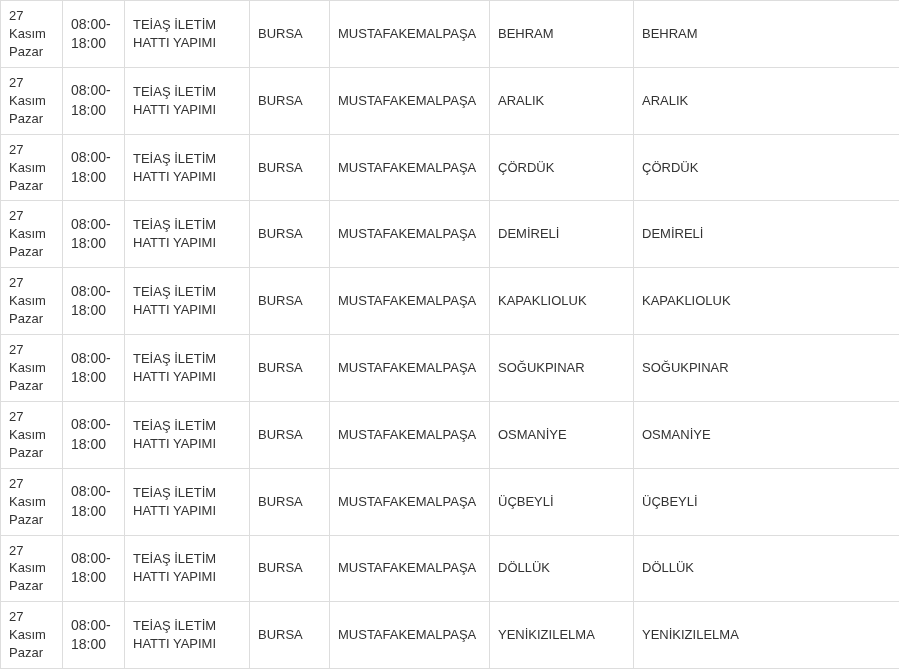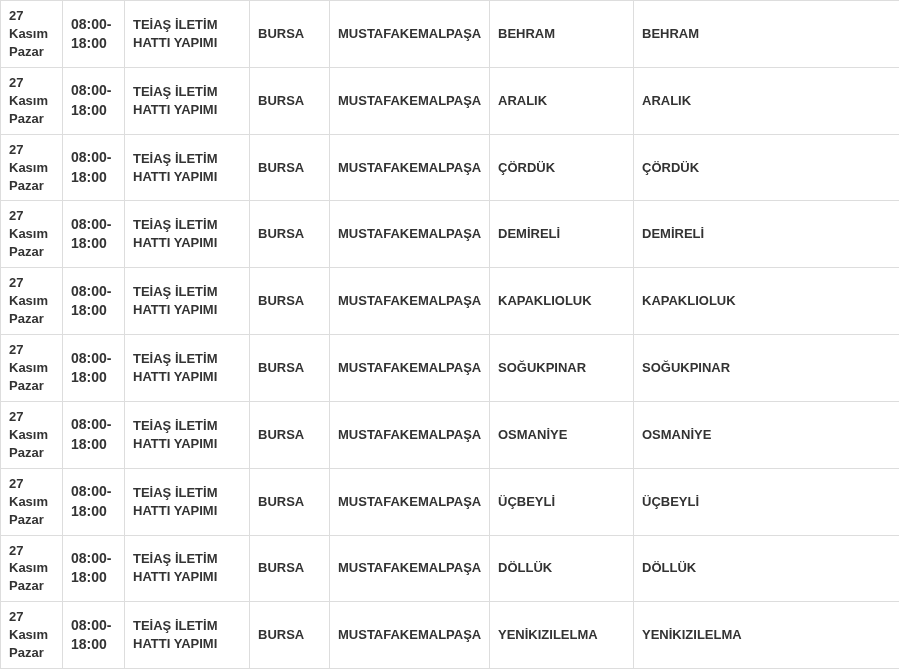--- a/index.html
+++ b/index.html
@@ -32,21 +32,20 @@
     border: 1px solid #dddddd;
     padding: 6px 8px;
     vertical-align: middle;
     line-height: 1.38;
     color: #333333;
     white-space: nowrap;
     overflow: hidden;
   }
   .outage-table tr {
     height: 45px;
-    font-weight: bold;
   }
   td.cell-date {
     white-space: normal;
     word-break: break-word;
   }
   td.cell-time {
     white-space: normal;
     font-size: 14px;
   }
   td.cell-reason {

